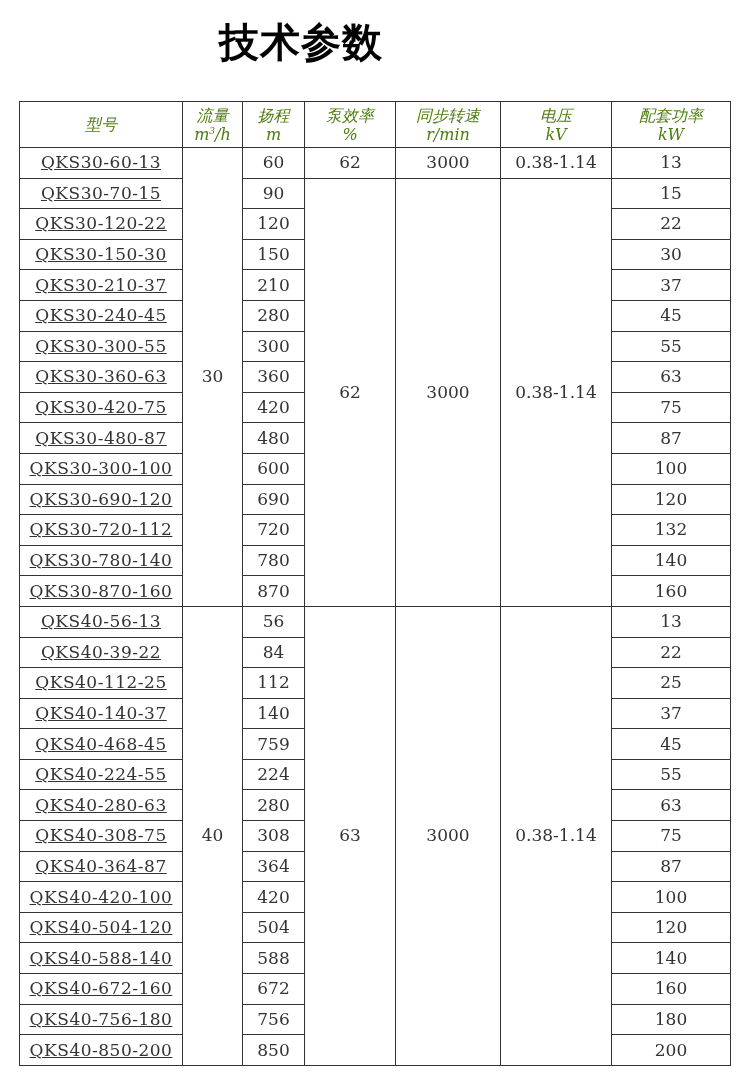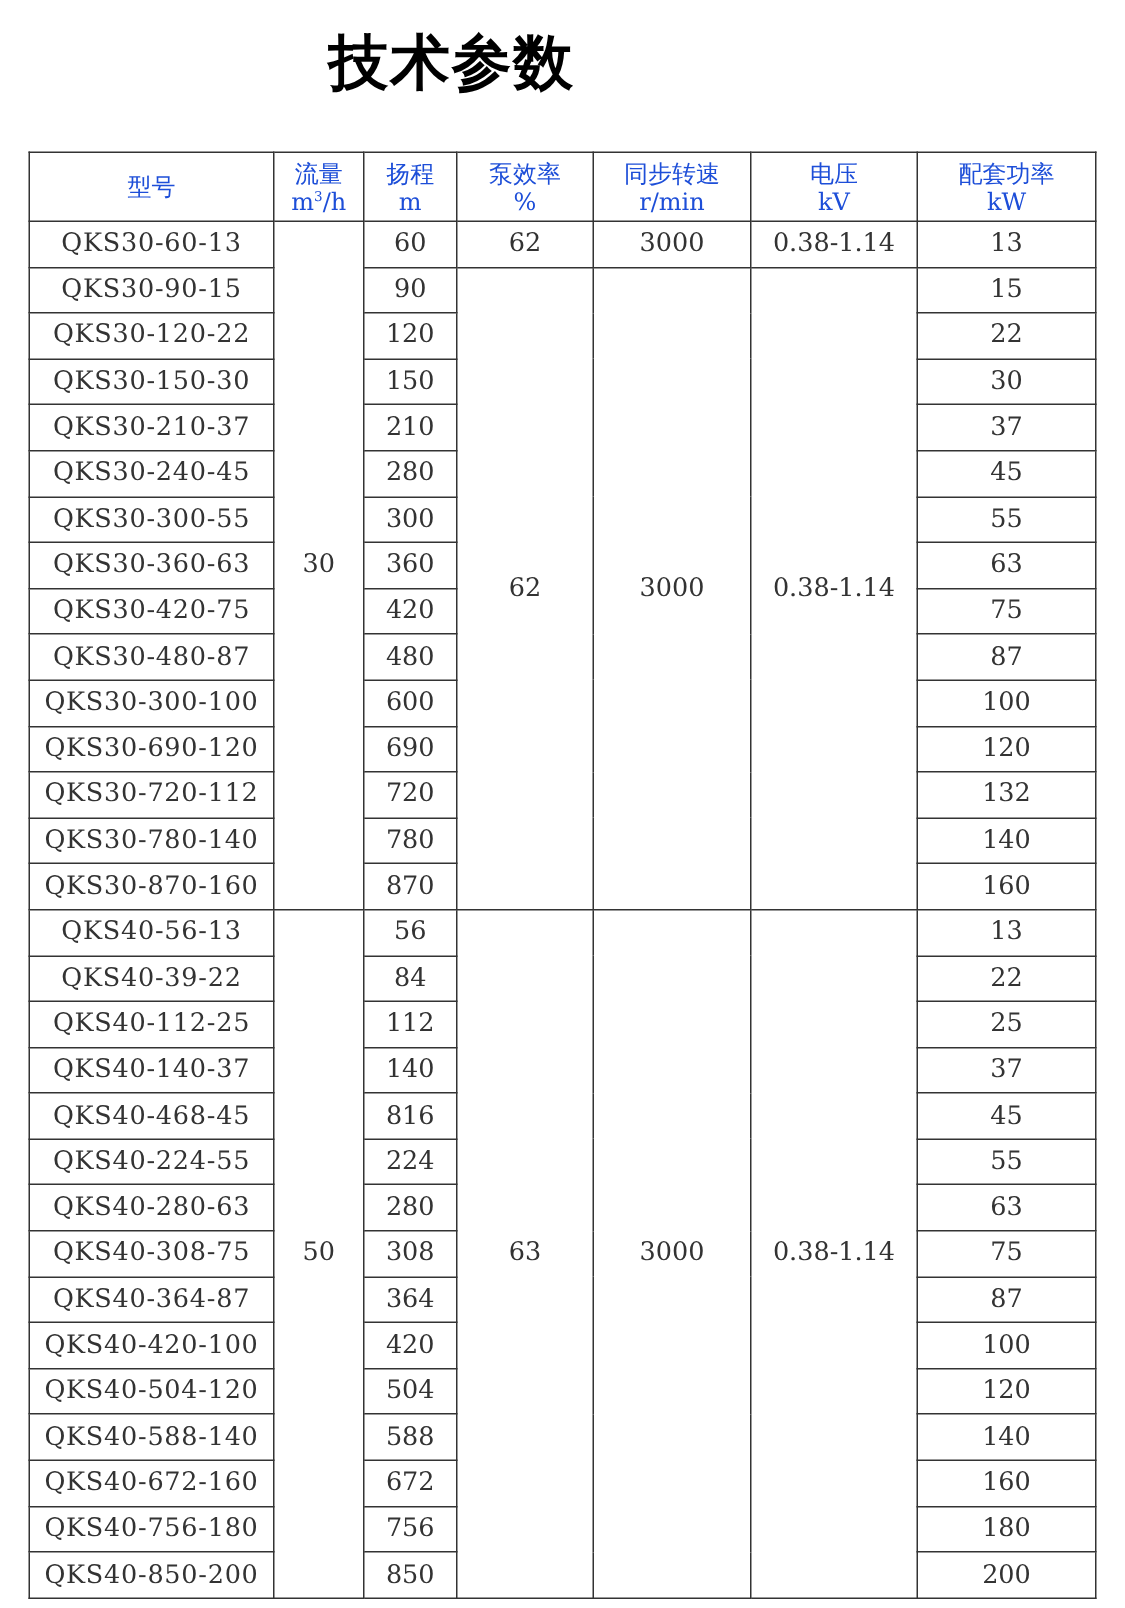--- a/index.html
+++ b/index.html
@@ -14,23 +14,23 @@
       border-collapse: collapse; table-layout: fixed;
       width: 711px;
     }
     table.spec td, table.spec th {
       border: 1.2px solid #333;
       text-align: center; vertical-align: middle;
       padding: 0; font-weight: normal;
       font-family: "DejaVu Serif", "Liberation Serif", serif;
       font-size: 17px; color: #333;
     }
-    table.spec th { height: 45px; font-size: 16px; line-height: 19px; color: #1d4ed8; }
+    table.spec th { height: 45px; font-size: 16px; line-height: 19px; color: #4d7c0f; font-style: italic; }
     table.spec td { height: 29.6px; line-height: 29px; }
-    .model { letter-spacing: 0.5px; }
+    .model { letter-spacing: 0.5px; text-decoration: underline; }
     sup { font-size: 9px; line-height: 0; }
   </style>
 </head>
 <body>
 
 <div class="title">技术参数</div>
 
 <table class="spec">
   <colgroup>
     <col style="width:163px">
@@ -56,21 +56,21 @@
       <tr>
         <td class="model">QKS30-60-13</td>
         <td rowspan="15">30</td>
         <td>60</td>
         <td>62</td>
         <td>3000</td>
         <td>0.38-1.14</td>
         <td>13</td>
       </tr>
       <tr>
-        <td class="model">QKS30-90-15</td>
+        <td class="model">QKS30-70-15</td>
         <td>90</td>
         <td rowspan="14">62</td>
         <td rowspan="14">3000</td>
         <td rowspan="14">0.38-1.14</td>
         <td>15</td>
       </tr>
       <tr>
         <td class="model">QKS30-120-22</td>
         <td>120</td>
         <td>22</td>
@@ -130,21 +130,21 @@
         <td>780</td>
         <td>140</td>
       </tr>
       <tr>
         <td class="model">QKS30-870-160</td>
         <td>870</td>
         <td>160</td>
       </tr>
       <tr>
         <td class="model">QKS40-56-13</td>
-        <td rowspan="15">50</td>
+        <td rowspan="15">40</td>
         <td>56</td>
         <td rowspan="15">63</td>
         <td rowspan="15">3000</td>
         <td rowspan="15">0.38-1.14</td>
         <td>13</td>
       </tr>
       <tr>
         <td class="model">QKS40-39-22</td>
         <td>84</td>
         <td>22</td>
@@ -154,21 +154,21 @@
         <td>112</td>
         <td>25</td>
       </tr>
       <tr>
         <td class="model">QKS40-140-37</td>
         <td>140</td>
         <td>37</td>
       </tr>
       <tr>
         <td class="model">QKS40-468-45</td>
-        <td>816</td>
+        <td>759</td>
         <td>45</td>
       </tr>
       <tr>
         <td class="model">QKS40-224-55</td>
         <td>224</td>
         <td>55</td>
       </tr>
       <tr>
         <td class="model">QKS40-280-63</td>
         <td>280</td>

